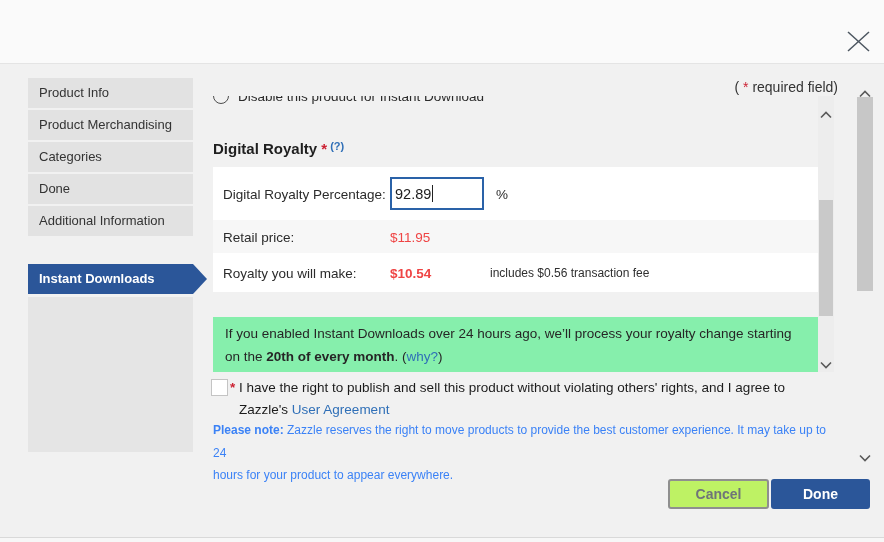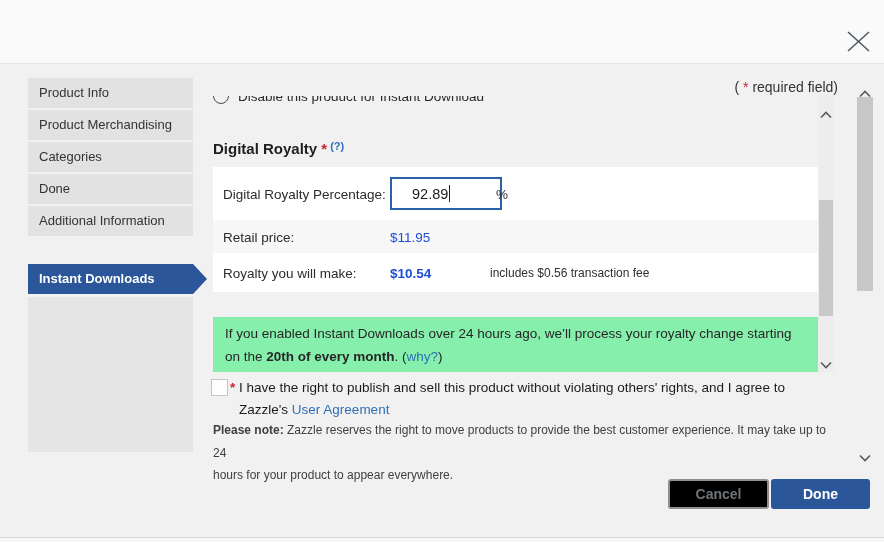--- a/index.html
+++ b/index.html
@@ -46,50 +46,50 @@
   .section-heading { position:absolute; left:0; top:44px; font-size:15px; font-weight:bold; color:#1f1f1f; }
   .section-heading .star { font-weight:bold; }
   .help-link { font-size:11px; font-weight:bold; color:#2f6fb7; vertical-align:4px; margin-left:3px; cursor:pointer; }
 
   .card { position:absolute; left:0; top:71px; width:605px; }
   .card-row { position:relative; width:605px; background:#fff; }
   .row-pct { height:53px; }
   .row-retail { height:33px; background:#f7f7f7; }
   .row-royalty { height:39px; }
   .row-label { position:absolute; left:10px; top:50%; transform:translateY(-50%); font-size:13.5px; color:#2b2b2b; }
-  .pct-input { position:absolute; left:177px; top:10px; width:112px; height:33px; border:2px solid #2a62a8;
-               background:#fff; display:flex; align-items:center; padding-left:20px; font-size:14.5px; color:#1d1d1d; }
+  .pct-input { position:absolute; left:177px; top:10px; width:94px; height:33px; border:2px solid #2a62a8;
+               background:#fff; display:flex; align-items:center; padding-left:3px; font-size:14.5px; color:#1d1d1d; }
   .caret { display:inline-block; width:1px; height:17px; background:#222; margin-left:1px; }
   .pct-sign { position:absolute; left:283px; top:50%; transform:translateY(-50%); font-size:13.5px; color:#2b2b2b; }
-  .row-value { position:absolute; left:177px; top:50%; transform:translateY(-50%); font-size:13.5px; color:#1d4ed8; }
+  .row-value { position:absolute; left:177px; top:50%; transform:translateY(-50%); font-size:13.5px; color:#ef4444; }
   .row-value.bold { font-weight:bold; }
   .row-note { position:absolute; left:277px; top:50%; transform:translateY(-50%); font-size:12px; color:#2f2f2f; }
 
   .notice { position:absolute; left:0; top:221px; width:605px; background:#86efac; padding:6px 12px 8px;
             font-size:13.5px; line-height:22.5px; color:#262626; }
   .notice .bold { font-weight:bold; }
   .link { color:#2f6fb7; cursor:pointer; }
 
   
   .inner-scrollbar { position:absolute; left:818px; top:96px; width:16px; height:276px; background:#ededed; }
   .inner-scrollbar .thumb { position:absolute; left:1px; top:104px; width:14px; height:116px; background:#c9c9c9; }
   .sb-arrow { position:absolute; left:2px; width:12px; height:8px; cursor:pointer; }
 
   
   .checkbox { position:absolute; left:211px; top:379px; width:17px; height:17px; background:#fff; border:1px solid #c4c4c4; cursor:pointer; }
   .agree-text { position:absolute; left:239px; top:377px; width:580px; font-size:13.5px; line-height:21.5px; color:#1c1c1c; }
   .agree-line1 { position:relative; }
   .agree-star { position:absolute; left:-9px; top:0; font-weight:bold; }
-  .fine-print { position:absolute; left:213px; top:419px; width:625px; font-size:12px; line-height:22.5px; color:#404040; }
+  .fine-print { position:absolute; left:213px; top:419px; width:625px; font-size:12px; line-height:22.5px; color:#3b82f6; }
   .fine-print .bold { font-weight:bold; }
 
   
   .btn { position:absolute; top:479px; height:30px; border-radius:3px; font-size:14px; font-weight:bold;
          display:flex; align-items:center; justify-content:center; cursor:pointer; font-family:"Liberation Sans", sans-serif; }
-  .btn-cancel { left:668px; width:101px; background:#000000; border:2px solid #8f8f8f; color:#6f7479; }
+  .btn-cancel { left:668px; width:101px; background:#bef264; border:2px solid #8f8f8f; color:#6f7479; }
   .btn-done { left:771px; width:99px; background:#2b5699; border:none; color:#fff; }
 
   
   .outer-scrollbar { position:absolute; left:855px; top:78px; width:20px; height:386px; }
   .outer-scrollbar .thumb { position:absolute; left:2px; top:19px; width:16px; height:194px; background:#c7c7c7; }
   .outer-scrollbar .sb-arrow { left:4px; }
 </style>
 </head>
 <body>
 

